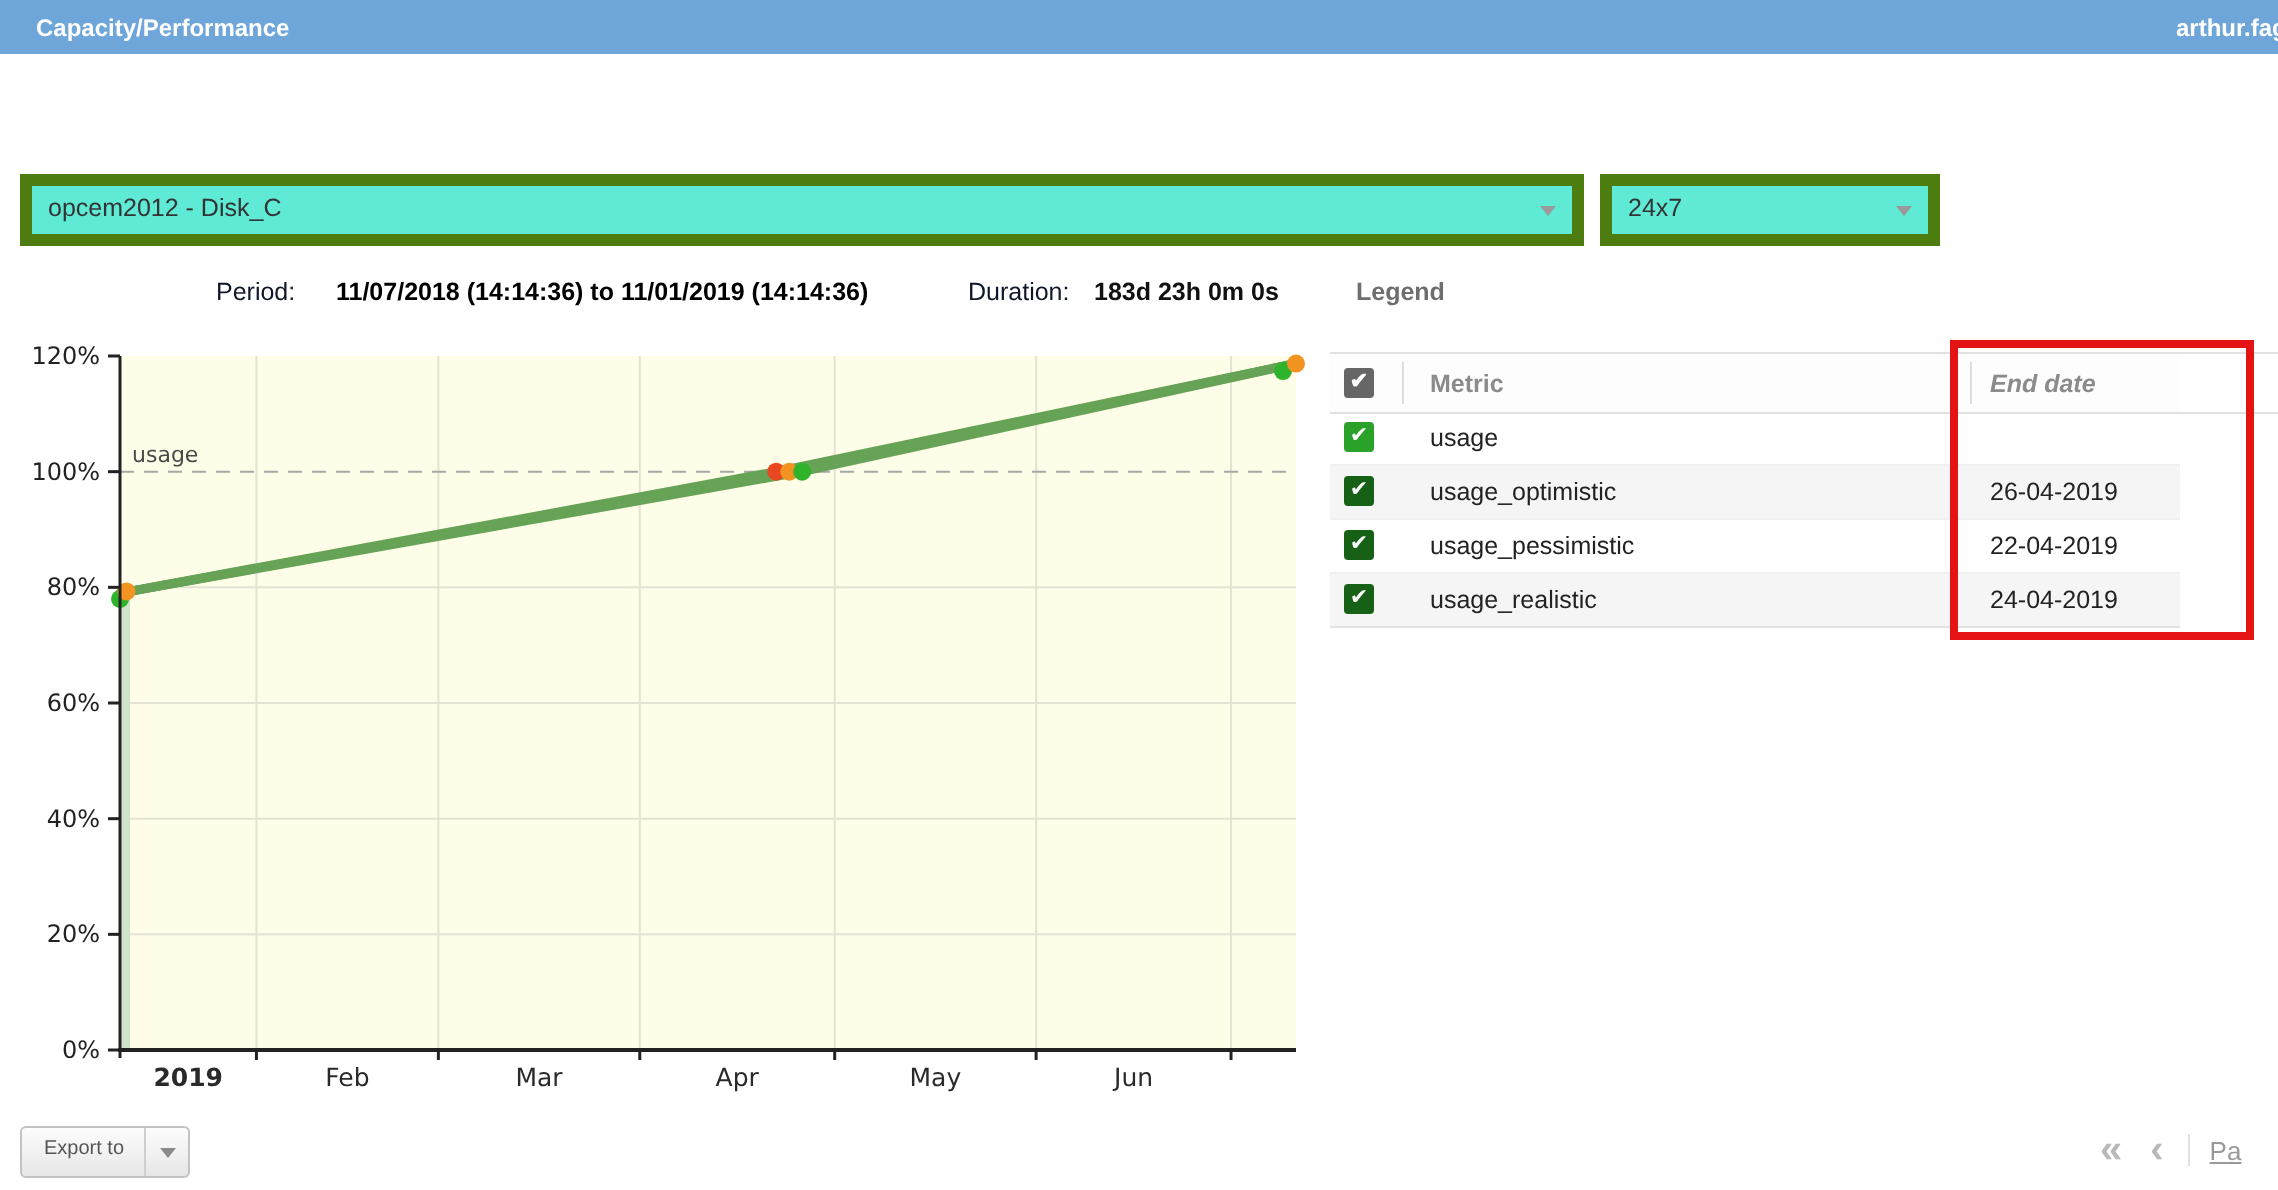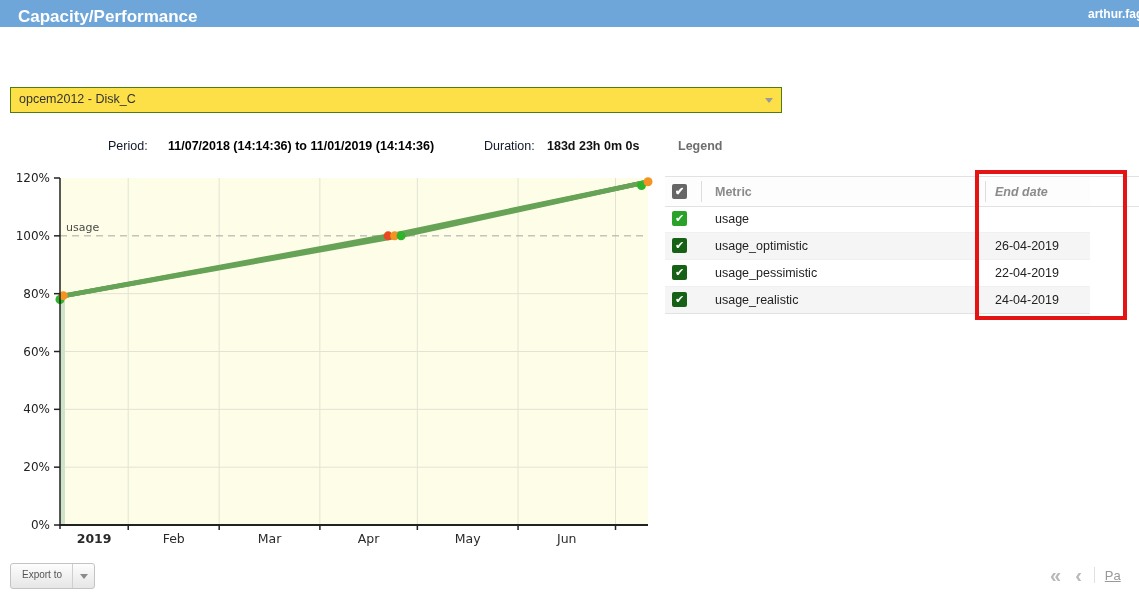--- a/index.html
+++ b/index.html
@@ -1,30 +1,30 @@
 <!DOCTYPE html>
 <html><head>
 <meta charset="utf-8">
 <style>
   html,body{margin:0;padding:0;}
   .app{position:relative;width:1139px;height:595px;background:#fff;overflow:hidden;
        font-family:"Liberation Sans",sans-serif;}
 
   
   .topbar{position:absolute;left:0;top:0;width:1139px;height:27px;background:#6ea6da;}
-  .topbar-title{position:absolute;left:18px;top:7px;color:#fff;font-weight:bold;font-size:17px;}
+  .topbar-title{position:absolute;left:18px;top:7px;color:#fff;font-weight:bold;font-size:12px;}
   .topbar-user{position:absolute;left:1088px;top:7px;color:#fff;font-weight:bold;font-size:12px;white-space:nowrap;}
 
   
   .title-section{position:absolute;left:0;top:27px;width:1139px;height:48px;background:#f7f7f7;
                  border-bottom:1px solid #e4e4e4;}
   .page-title{margin:0;padding:14px 0 0 14px;font-size:17px;font-weight:bold;color:#141414;}
 
   
-  .select{position:absolute;top:87px;height:24px;background:#fde047;border:1px solid #4d7c0f;cursor:pointer;}
+  .select{position:absolute;top:87px;height:24px;background:#5eead4;border:6px solid #4d7c0f;cursor:pointer;}
   .sel-val{position:absolute;left:8px;top:4px;font-size:12.5px;color:#333;white-space:nowrap;}
   .sel-caret{position:absolute;right:8px;top:10px;width:0;height:0;
              border-left:4px solid transparent;border-right:4px solid transparent;border-top:5px solid #9a9a9a;}
   #sel-metric{left:10px;width:770px;}
   #sel-shift{left:800px;width:158px;}
   #sel-range{left:970px;width:156px;}
 
   
   .sum{position:absolute;top:139px;font-size:12.5px;color:#0f172a;white-space:nowrap;}
   #period-label{left:108px;}
@@ -79,20 +79,24 @@
 <div class="app">
 
   <div class="topbar">
     <span class="topbar-title">Capacity/Performance</span>
     <span class="topbar-user">arthur.fagu</span>
   </div>
 
 
   <div class="select" id="sel-metric">
     <span class="sel-val">opcem2012 - Disk_C</span>
+    <span class="sel-caret"></span>
+  </div>
+  <div class="select" id="sel-shift">
+    <span class="sel-val">24x7</span>
     <span class="sel-caret"></span>
   </div>
 
   <span class="sum" id="period-label">Period:</span>
   <span class="sum" id="period-value">11/07/2018 (14:14:36) to 11/01/2019 (14:14:36)</span>
   <span class="sum" id="duration-label">Duration:</span>
   <span class="sum" id="duration-value">183d 23h 0m 0s</span>
   <span class="sum" id="legend-title">Legend</span>
 
   <div class="chart">

